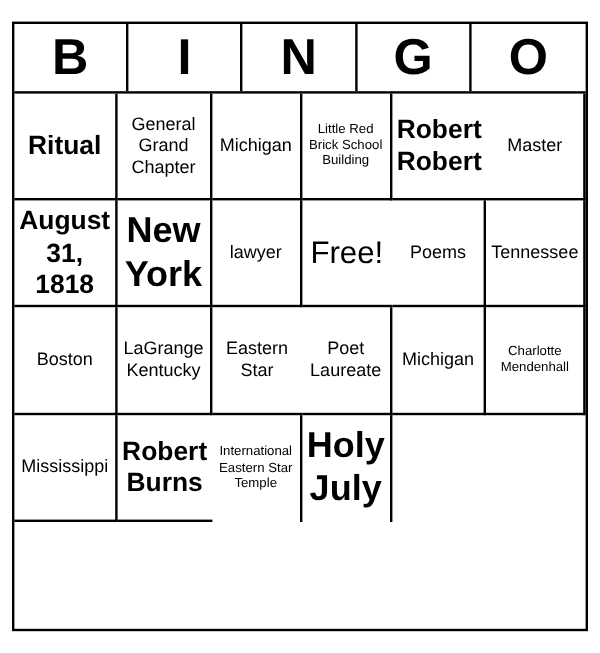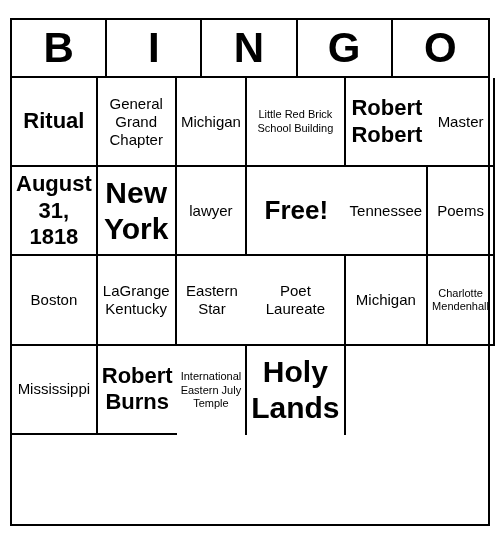--- a/index.html
+++ b/index.html
@@ -57,21 +57,21 @@
     .cell-large {
       font-size: 22px;
       font-weight: bold;
     }
     .cell-xlarge {
       font-size: 30px;
       font-weight: bold;
     }
     .cell-free {
       font-size: 26px;
-      font-weight: bold;
+      font-weight: normal;
     }
     .cell-small {
       font-size: 11px;
     }
   </style>
 </head>
 <body>
 
 <div class="bingo-card">
   <div class="bingo-header">
@@ -85,26 +85,26 @@
   <div class="bingo-cell cell-large">Ritual</div>
       <div class="bingo-cell">General Grand Chapter</div>
       <div class="bingo-cell">Michigan</div>
       <div class="bingo-cell cell-small">Little Red Brick School Building</div>
       <div class="bingo-cell cell-large">Robert Robert</div>
       <div class="bingo-cell">Master</div>
       <div class="bingo-cell cell-large">August 31, 1818</div>
       <div class="bingo-cell cell-xlarge">New York</div>
       <div class="bingo-cell">lawyer</div>
       <div class="bingo-cell cell-free">Free!</div>
+      <div class="bingo-cell">Poems</div>
       <div class="bingo-cell">Tennessee</div>
-      <div class="bingo-cell">Poems</div>
       <div class="bingo-cell">Boston</div>
       <div class="bingo-cell">LaGrange Kentucky</div>
       <div class="bingo-cell">Eastern Star</div>
       <div class="bingo-cell">Poet Laureate</div>
       <div class="bingo-cell">Michigan</div>
       <div class="bingo-cell cell-small">Charlotte Mendenhall</div>
       <div class="bingo-cell">Mississippi</div>
       <div class="bingo-cell cell-large">Robert Burns</div>
-      <div class="bingo-cell cell-small">International Eastern July Temple</div>
-      <div class="bingo-cell cell-xlarge">Holy Lands</div>
+      <div class="bingo-cell cell-small">International Eastern Star Temple</div>
+      <div class="bingo-cell cell-xlarge">Holy July</div>
     </div>
 </div>
 
 </body></html>

